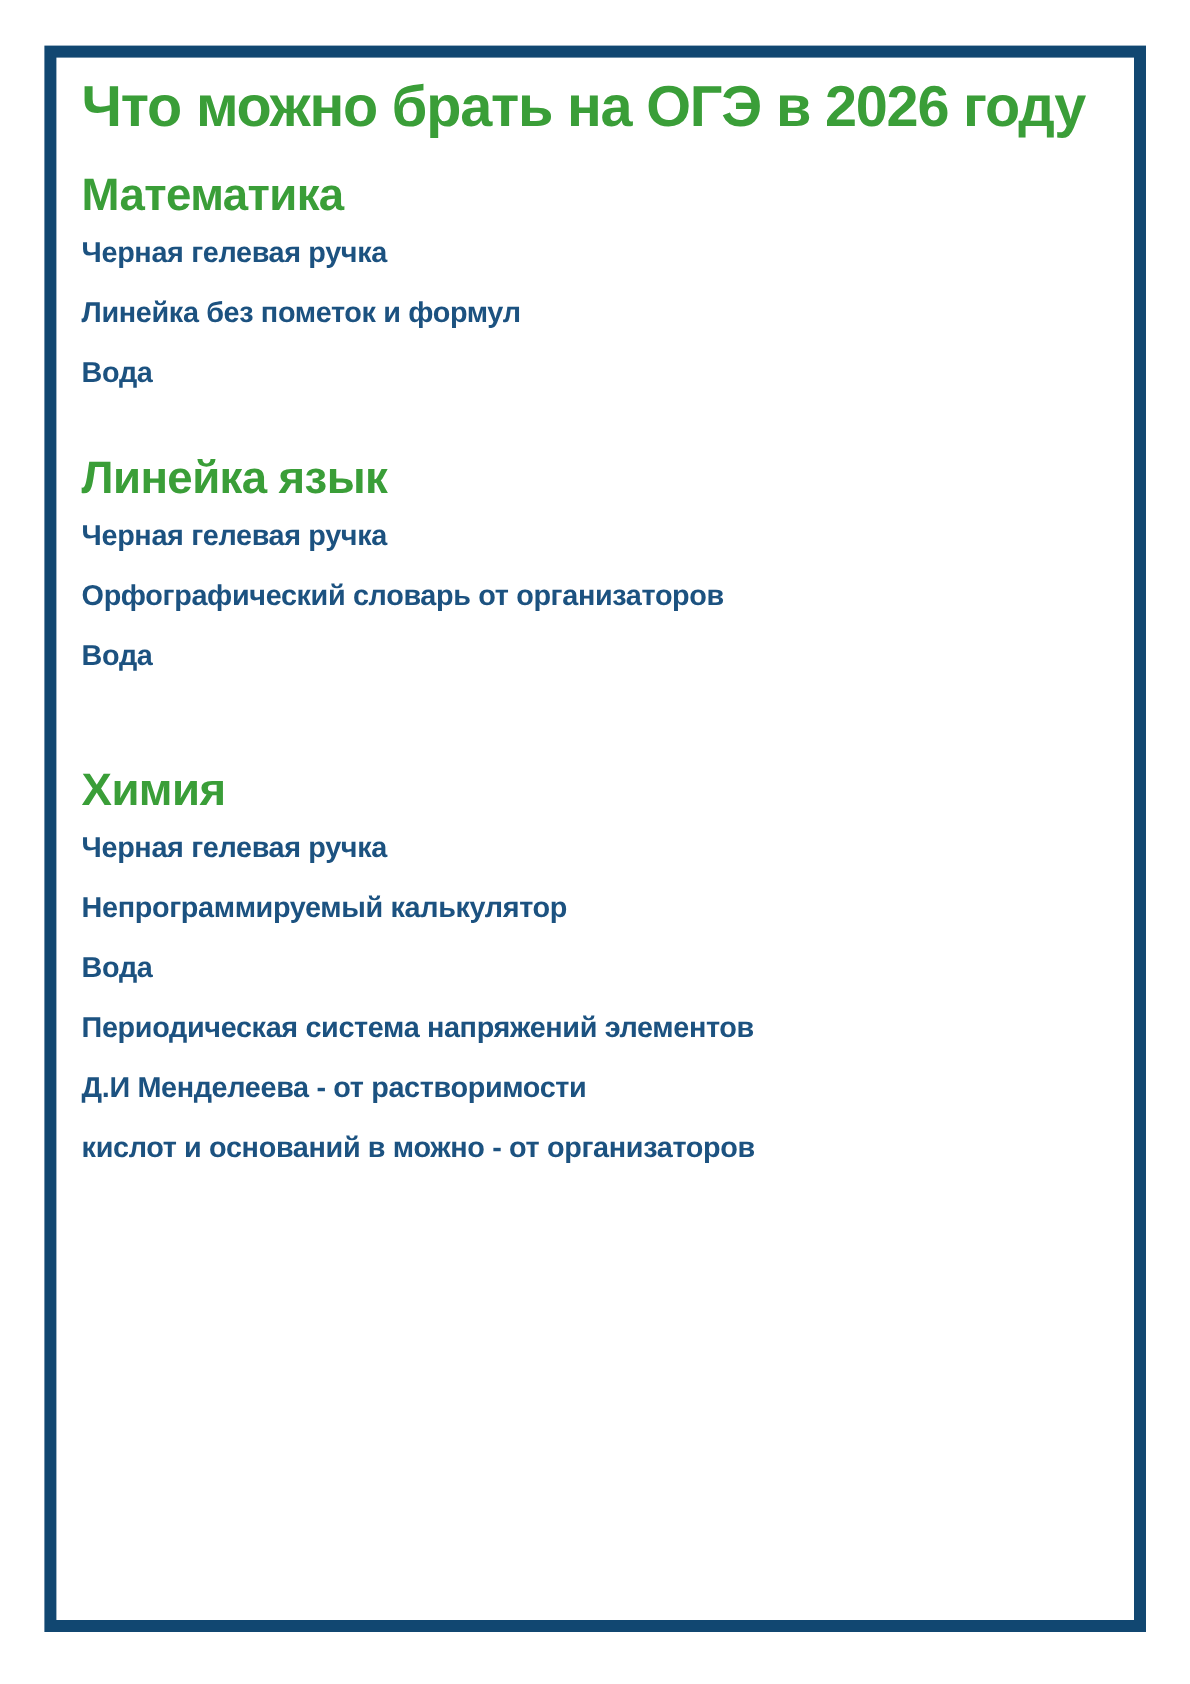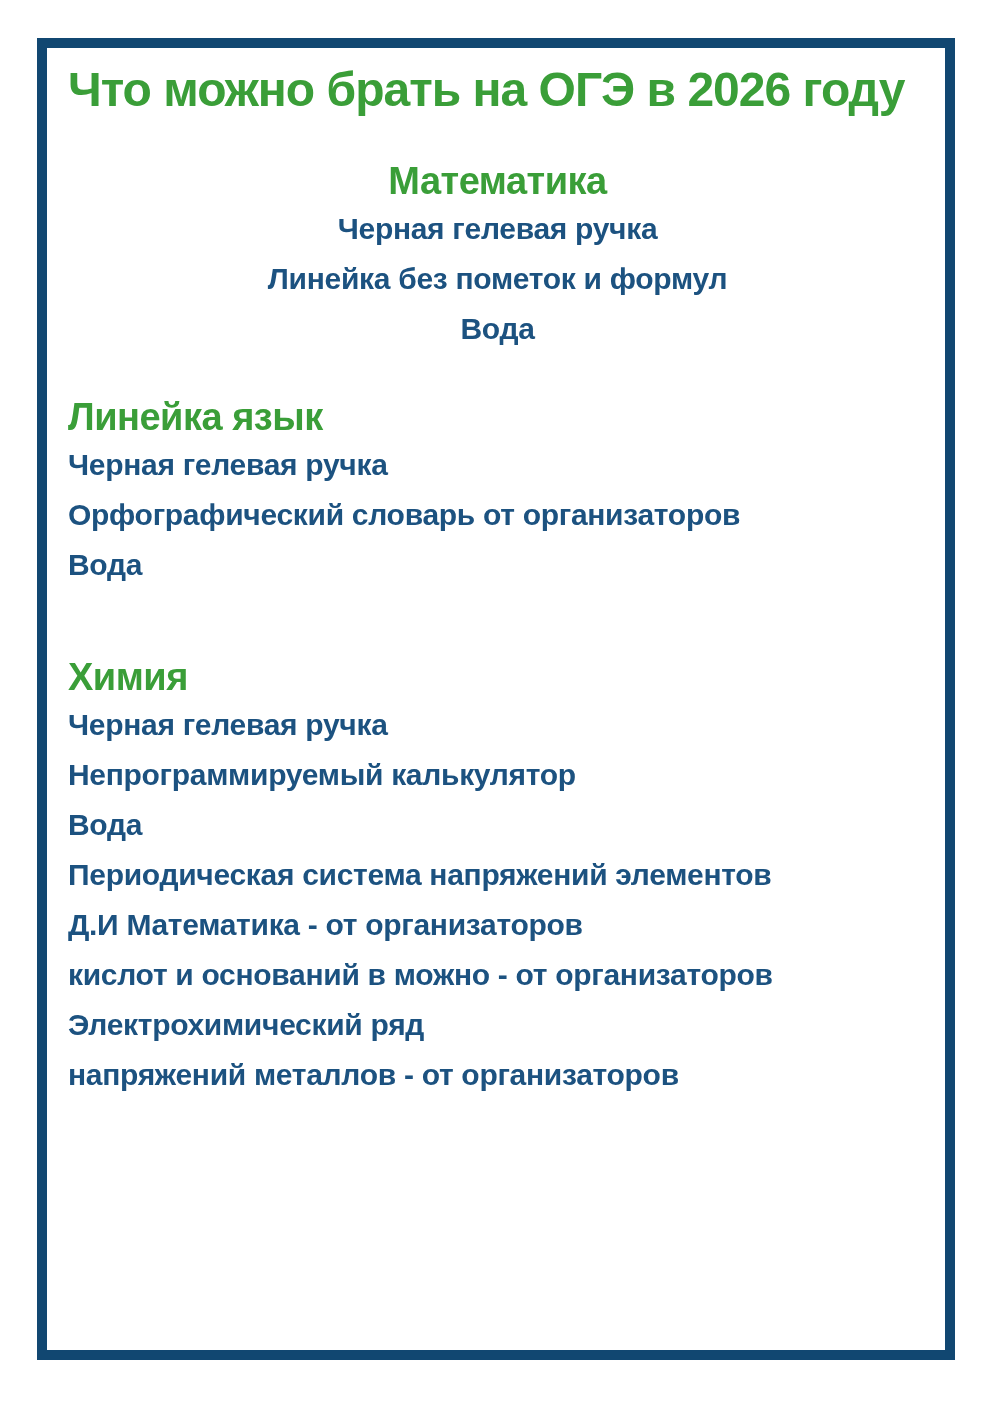--- a/index.html
+++ b/index.html
@@ -37,34 +37,34 @@
   .title {
     margin: 14px 0 0 0;
     font-size: 48px;
     line-height: 56px;
     font-weight: bold;
     letter-spacing: -1px;
     color: var(--green);
     white-space: nowrap;
   }
   .section { margin-top: 40px; }
-  .section:first-of-type { margin-top: 40px; text-align: center; }
+  .section:first-of-type { margin-top: 22px; }
   .section:last-of-type { margin-top: 64px; }
   .section-heading {
     margin: 0;
     font-size: 38px;
     line-height: 46px;
     font-weight: bold;
     letter-spacing: -0.5px;
     color: var(--green);
     white-space: nowrap;
   }
   .item { margin: 0; }
   .item-line {
-    font-size: 30px;
+    font-size: 24px;
     line-height: 50px;
     font-weight: bold;
     letter-spacing: -0.3px;
     color: var(--blue);
     white-space: nowrap;
   }
 </style>
 </head>
 <body>
 
@@ -109,26 +109,22 @@
               <div class="item-line">Черная гелевая ручка</div>
             </div>
             <div class="item">
               <div class="item-line">Непрограммируемый калькулятор</div>
             </div>
             <div class="item">
               <div class="item-line">Вода</div>
             </div>
             <div class="item">
               <div class="item-line">Периодическая система напряжений элементов</div>
-              <div class="item-line">Д.И Математика - от организаторов</div>
+              <div class="item-line">Д.И Менделеева - от растворимости</div>
             </div>
             <div class="item">
               <div class="item-line">кислот и оснований в можно - от организаторов</div>
-            </div>
-            <div class="item">
-              <div class="item-line">Электрохимический ряд</div>
-              <div class="item-line">напряжений металлов - от организаторов</div>
             </div>
           </div>
   </div>
 </div>
   </div>
 </div>
 
 </body></html>

